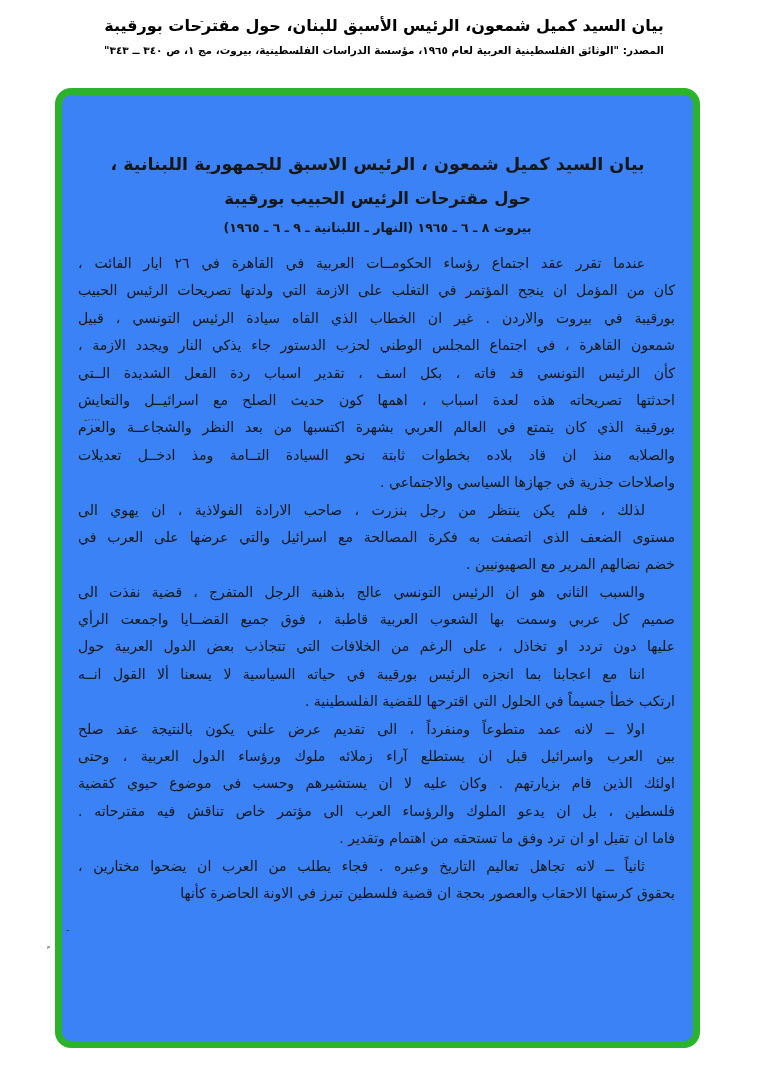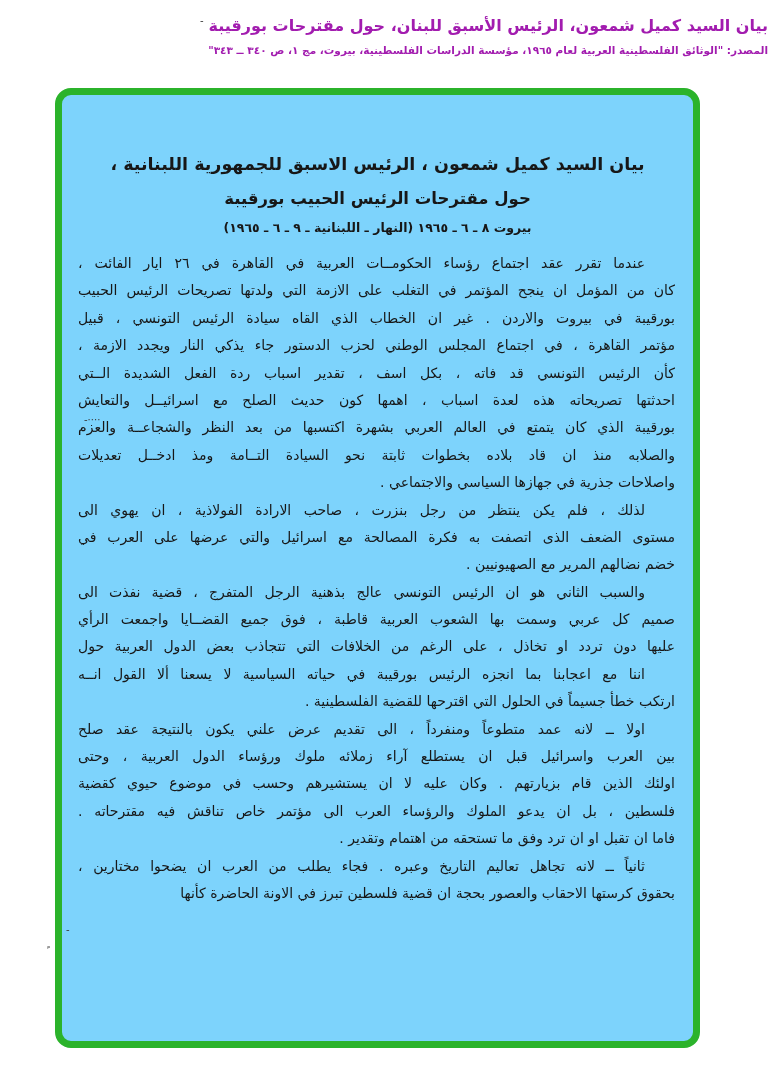--- a/index.html
+++ b/index.html
@@ -6,31 +6,31 @@
   body {
     width: 768px; height: 1085px;
     background: #ffffff;
     font-family: "DejaVu Sans", sans-serif;
     position: relative;
     overflow: hidden;
   }
   .page { position: relative; width: 768px; height: 1085px; background: #fff; }
 
   
-  .hdr { position: absolute; top: 16px; left: 0; right: 0; text-align: right; direction: rtl; color: #a21caf; }
+  .hdr { position: absolute; top: 16px; left: 0; right: 0; text-align: center; direction: rtl; color: #000000; }
   .hdr-title { font-size: 16px; font-weight: bold; letter-spacing: 0px; }
   .hdr-src { font-size: 10.5px; font-weight: bold; margin-top: 9px; }
 
   
   .frame {
     position: absolute; left: 55px; top: 88px;
     width: 631px; height: 946px;
     border: 7px solid #2bb32b;
     border-radius: 16px;
-    background: #7dd3fc;
+    background: #3b82f6;
   }
 
   
   .doc { position: absolute; top: 56px; left: 10px; right: 10px; direction: rtl; color: #171717; }
   .doc-title1 { text-align: center; font-weight: bold; font-size: 17.5px; line-height: 26px; }
   .doc-title2 { text-align: center; font-weight: bold; font-size: 16.5px; line-height: 24px; margin-top: 10px; }
   .doc-date  { text-align: center; font-size: 12.5px; margin-top: 9px; font-weight: bold; }
 
   .doc-body { margin-top: 15px; padding: 0 8px 0 6px; font-size: 14px; }
   .para { margin: 0; }
@@ -57,21 +57,21 @@
   <div class="frame" style="border-color: rgb(43, 179, 43);">
     <div class="doc" style="color: rgb(23, 23, 23);">
       <div class="doc-title1">بيان السيد كميل شمعون ، الرئيس الاسبق للجمهورية اللبنانية ،</div>
       <div class="doc-title2">حول مقترحات الرئيس الحبيب بورقيبة</div>
       <div class="doc-date">بيروت ٨ ـ ٦ ـ ١٩٦٥ (النهار ـ اللبنانية ـ ٩ ـ ٦ ـ ١٩٦٥)</div>
       <div class="doc-body" id="doc-body">
           <div class="para">
             <div class="line first">عندما تقرر عقد اجتماع رؤساء الحكومــات العربية في القاهرة في ٢٦ ايار الفائت ،</div>
             <div class="line">كان من المؤمل ان ينجح المؤتمر في التغلب على الازمة التي ولدتها تصريحات الرئيس الحبيب</div>
             <div class="line">بورقيبة في بيروت والاردن . غير ان الخطاب الذي القاه سيادة الرئيس التونسي ، قبيل</div>
-            <div class="line">مؤتمر القاهرة ، في اجتماع المجلس الوطني لحزب الدستور جاء يذكي النار ويجدد الازمة ،</div>
+            <div class="line">شمعون القاهرة ، في اجتماع المجلس الوطني لحزب الدستور جاء يذكي النار ويجدد الازمة ،</div>
             <div class="line">كأن الرئيس التونسي قد فاته ، بكل اسف ، تقدير اسباب ردة الفعل الشديدة الــتي</div>
             <div class="line">احدثتها تصريحاته هذه لعدة اسباب ، اهمها كون حديث الصلح مع اسرائيــل والتعايش</div>
             <div class="line">بورقيبة الذي كان يتمتع في العالم العربي بشهرة اكتسبها من بعد النظر والشجاعــة والعزم</div>
             <div class="line">والصلابه منذ ان قاد بلاده بخطوات ثابتة نحو السيادة التــامة ومذ ادخــل تعديلات</div>
             <div class="line last">واصلاحات جذرية في جهازها السياسي والاجتماعي .</div>
           </div>
           <div class="para">
             <div class="line first">لذلك ، فلم يكن ينتظر من رجل بنزرت ، صاحب الارادة الفولاذية ، ان يهوي الى</div>
             <div class="line">مستوى الضعف الذى اتصفت به فكرة المصالحة مع اسرائيل والتي عرضها على العرب في</div>
             <div class="line last">خضم نضالهم المرير مع الصهيونيين .</div>

